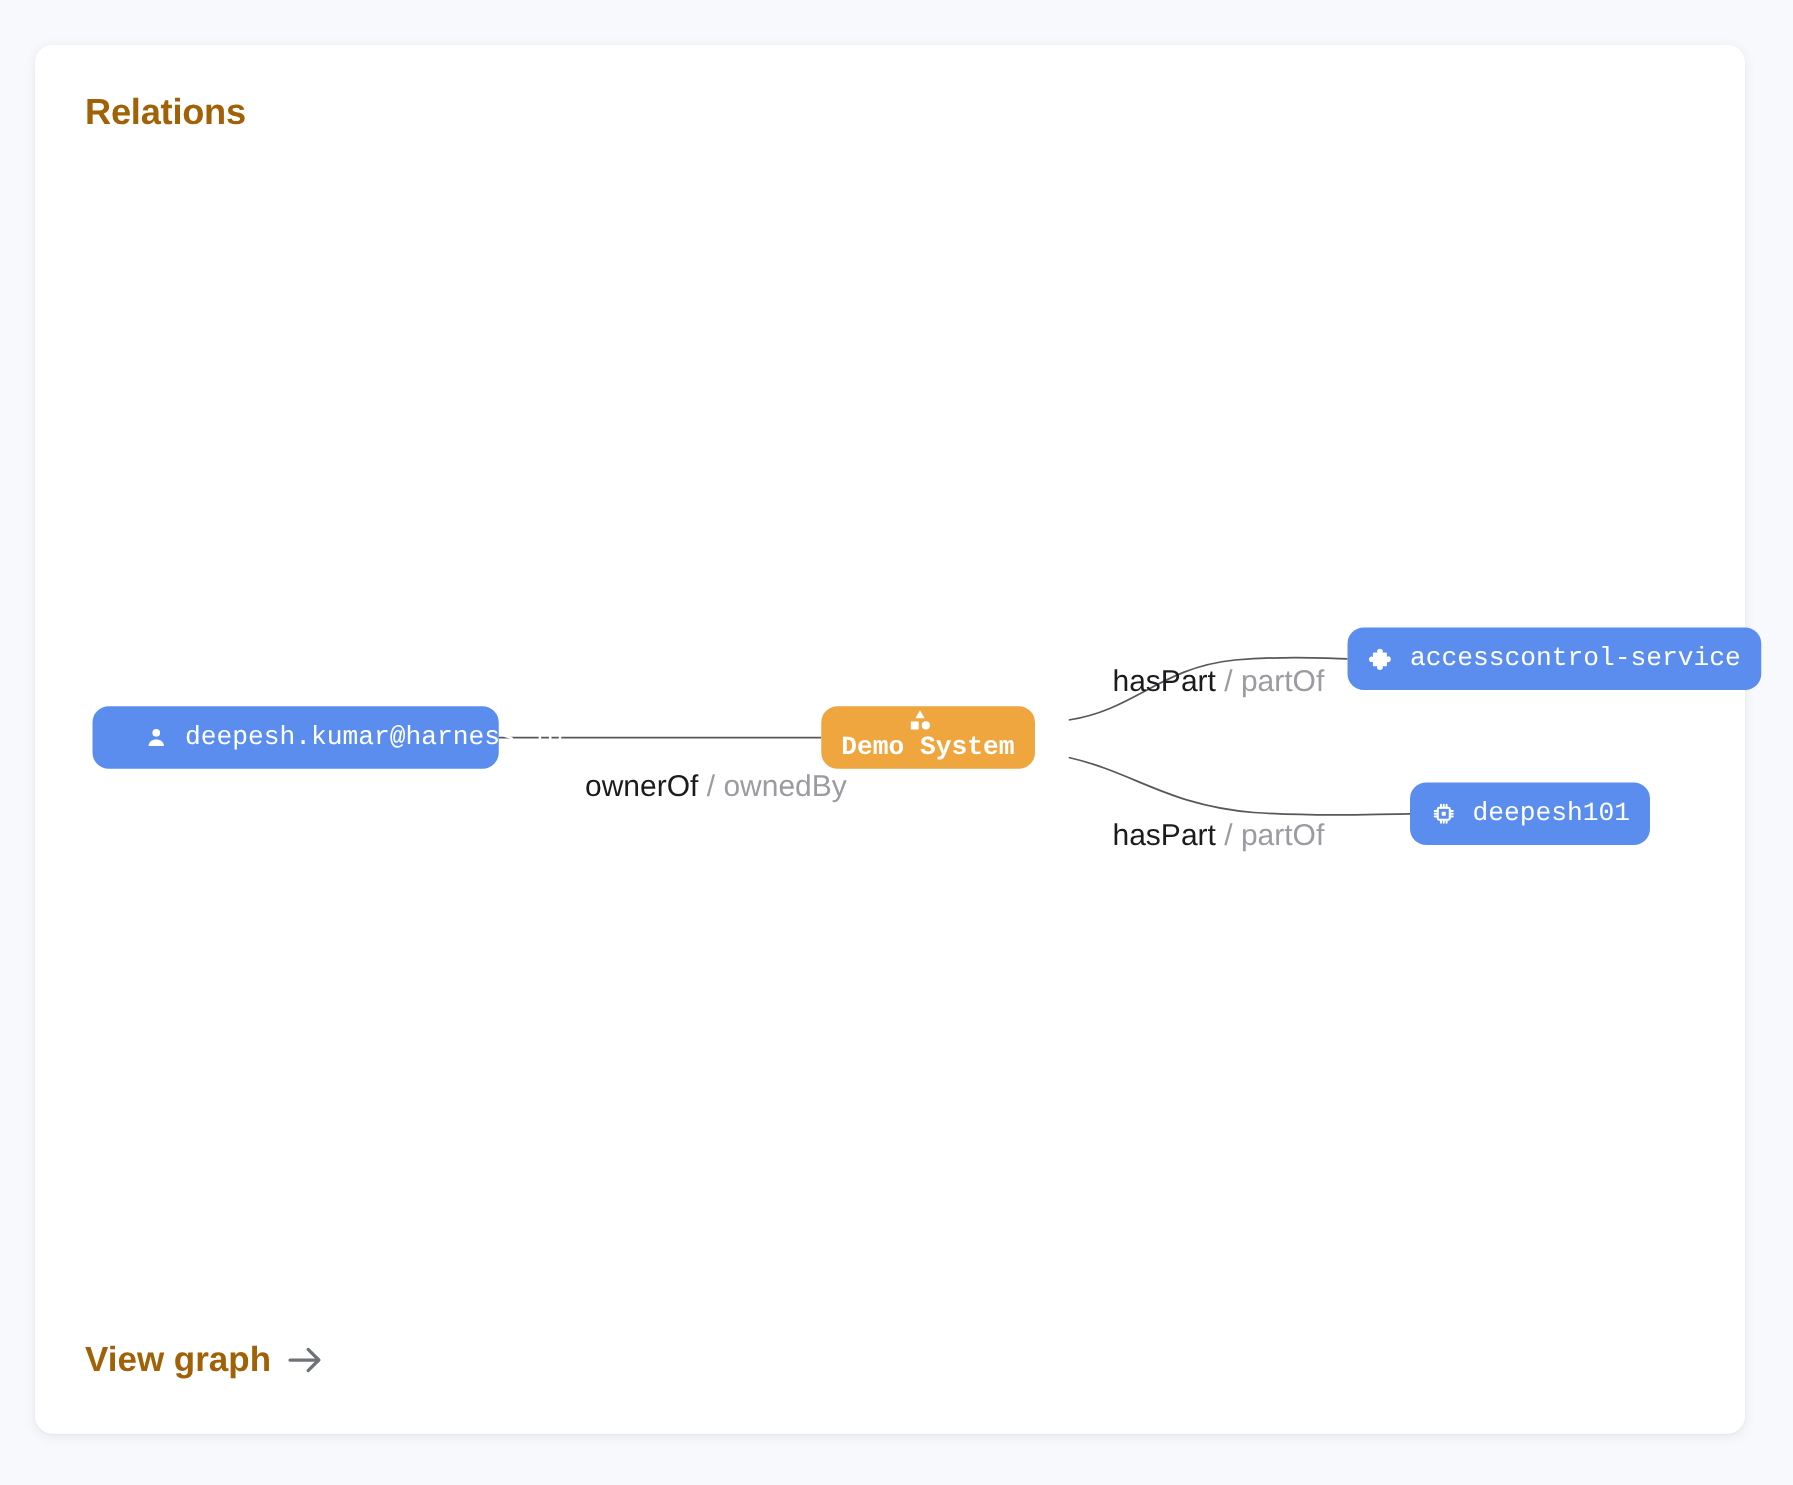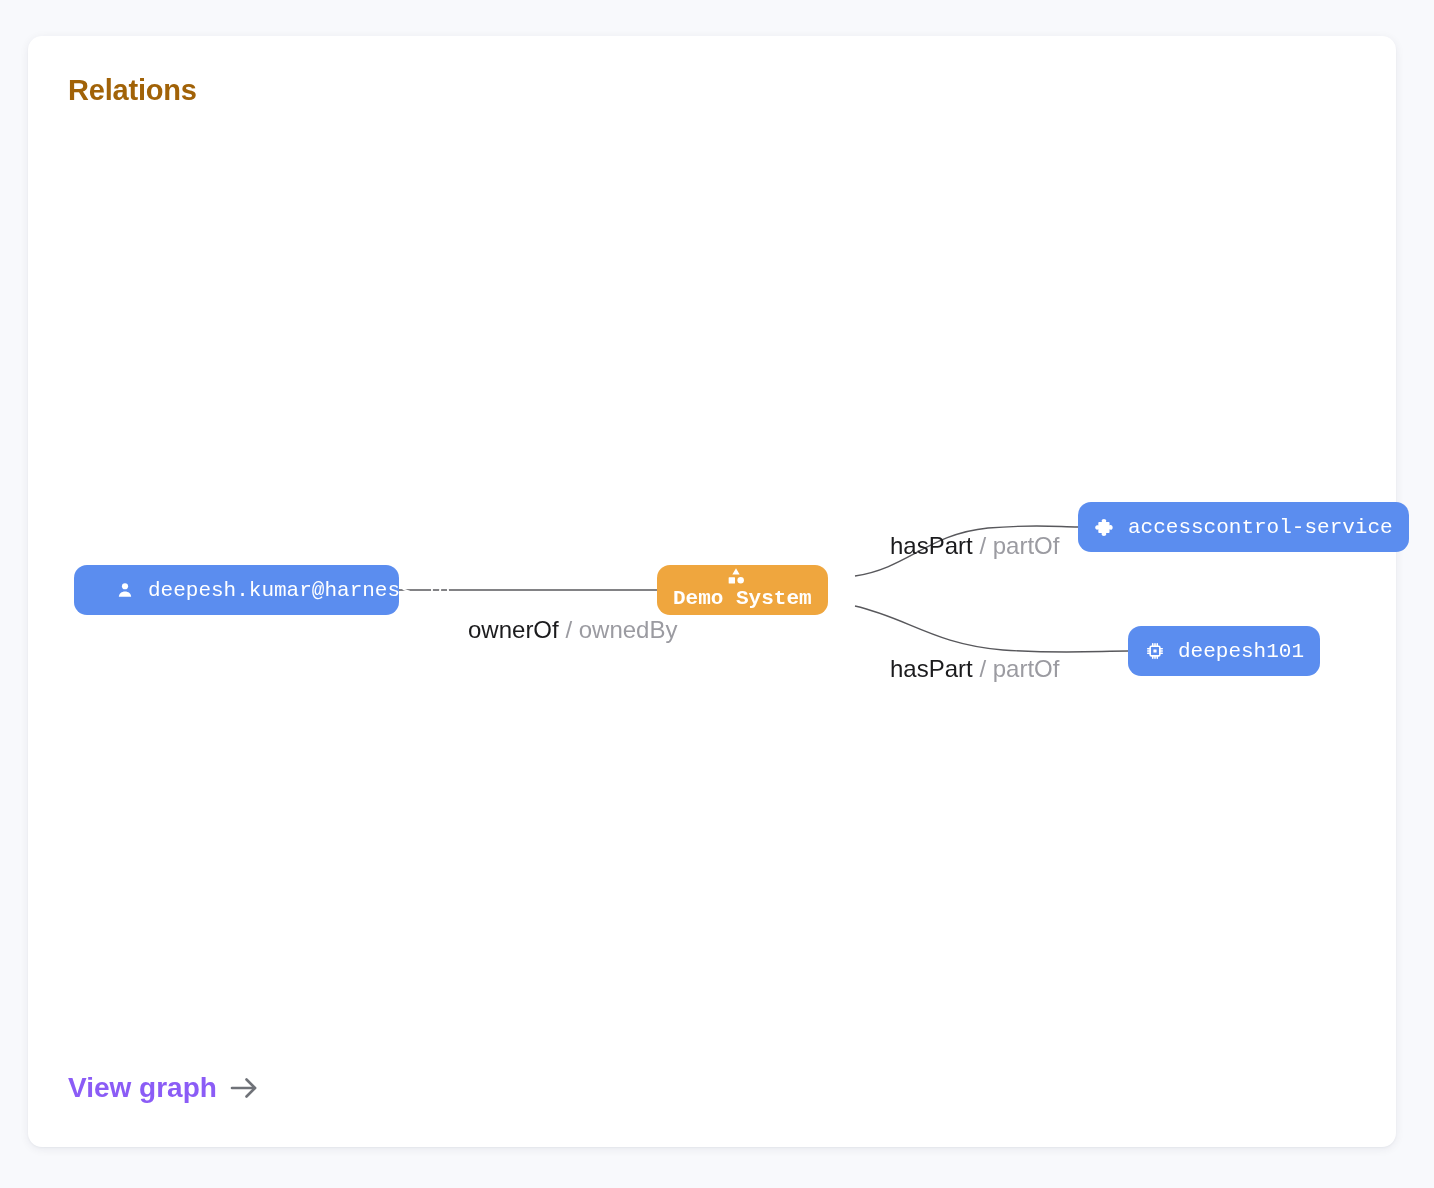--- a/index.html
+++ b/index.html
@@ -110,21 +110,21 @@
 
   #view-graph-link {
     position: absolute;
     left: 40px;
     top: 1036px;
     display: flex;
     align-items: center;
     gap: 12px;
     font-size: 28px;
     font-weight: bold;
-    color: #8b5cf6;
+    color: #a16207;
     cursor: pointer;
     user-select: none;
   }
   #view-graph-link .arrow-icon {
     display: inline-flex;
     align-items: center;
   }
 </style>
 </head>
 <body>

